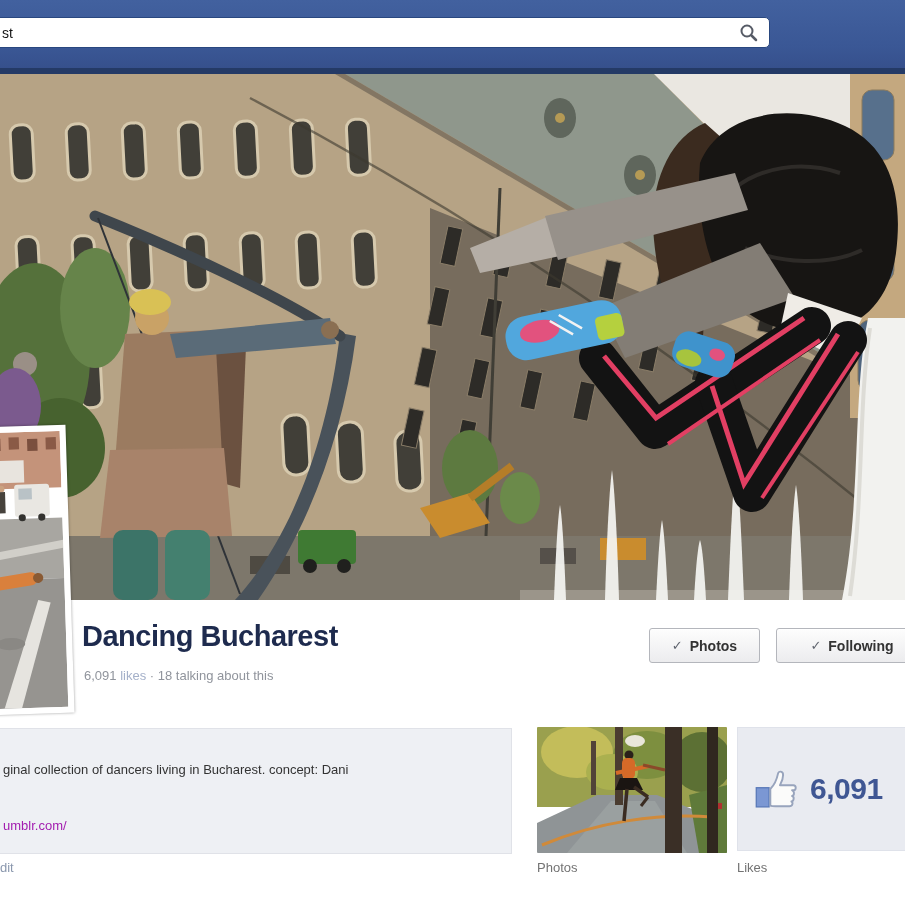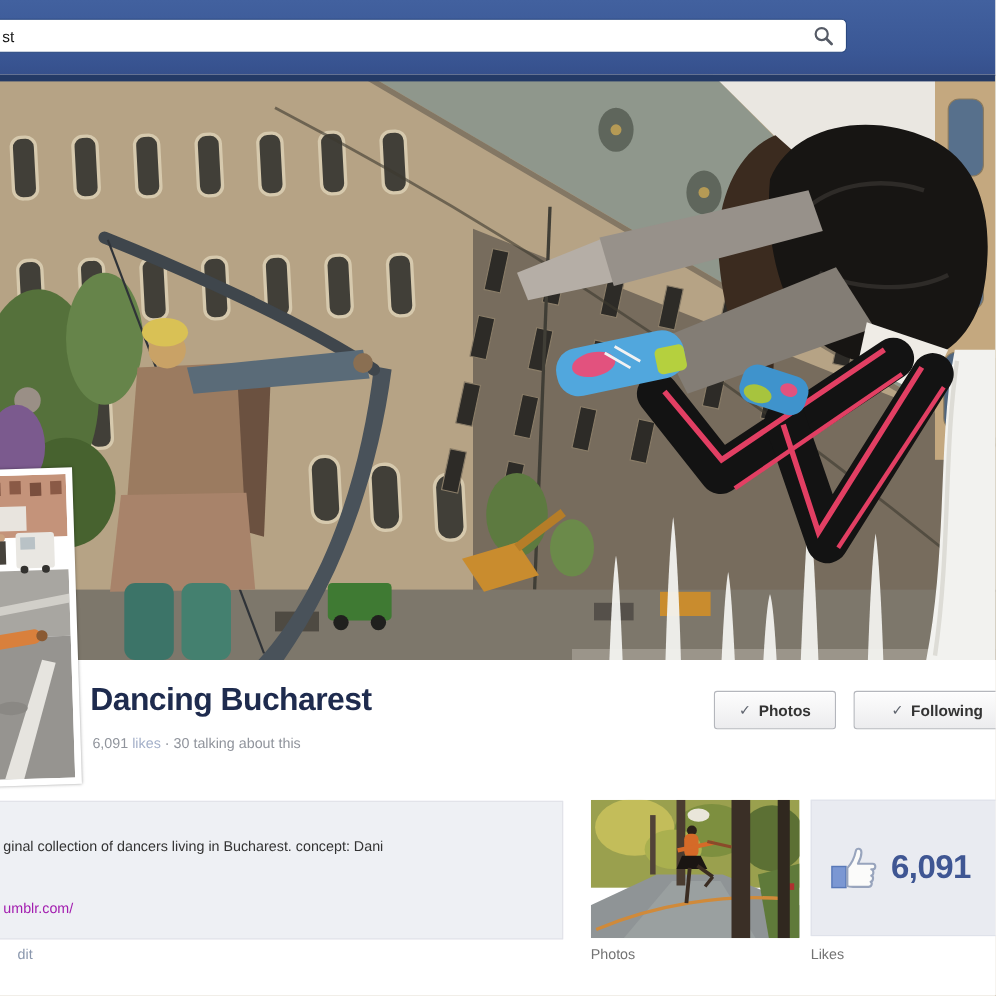--- a/index.html
+++ b/index.html
@@ -30,21 +30,21 @@
        display:flex;align-items:center;justify-content:center;gap:7px;
        font-size:14px;font-weight:bold;color:#333;box-shadow:inset 0 1px 0 #fff;cursor:pointer;}
   .btn .check{color:#5f646e;font-size:13px;font-weight:normal;}
   .btn-liked{left:649px;width:111px;}
   .btn-following{left:776px;width:152px;}
   
   .about-card{position:absolute;left:-20px;top:728px;width:532px;height:126px;box-sizing:border-box;
               background:#eef0f4;border:1px solid #e0e2e8;}
   .about-desc{position:absolute;left:22px;top:33px;width:500px;font-size:13px;color:#333;}
   .about-link{position:absolute;left:22px;top:89px;font-size:13px;color:#a21caf;cursor:pointer;}
-  .about-edit{position:absolute;left:0px;top:860px;font-size:13px;color:#8a97ad;cursor:pointer;margin-left:16px;}
+  .about-edit{position:absolute;left:0px;top:860px;font-size:13px;color:#8a97ad;cursor:pointer;}
   
   .photos-img{position:absolute;left:537px;top:727px;width:190px;height:126px;overflow:hidden;
               border-radius:1px;cursor:pointer;}
   .tile-label{position:absolute;top:860px;font-size:13px;color:#737373;cursor:pointer;}
   .photos-label{left:537px;}
   .likes-label{left:737px;}
   .likes-box{position:absolute;left:737px;top:727px;width:182px;height:124px;box-sizing:border-box;
              background:#e9ebf1;border:1px solid #dfe2ea;display:flex;align-items:center;
              padding-left:17px;gap:9px;cursor:pointer;}
   .likes-count{font-size:30px;font-weight:bold;color:#3f5693;letter-spacing:-0.5px;}
@@ -239,21 +239,21 @@
       <polygon points="10,274 27,274 58,170 46,167" fill="#e6e4df"></polygon>
       <ellipse cx="18" cy="210" rx="14" ry="6" fill="#8a8884"></ellipse>
     </svg>
   </div>
 
   <div class="page-title">Dancing Bucharest</div>
   <div class="page-stats">
     <span>6,091</span>
     <span class="likes-word">likes</span>
     <span>·</span>
-    <span>30 talking about this</span>
+    <span>18 talking about this</span>
   </div>
 
   <div class="btn btn-liked">
     <span class="check">✓</span>
     <span>Photos</span>
   </div>
   <div class="btn btn-following">
     <span class="check">✓</span>
     <span>Following</span>
   </div>

